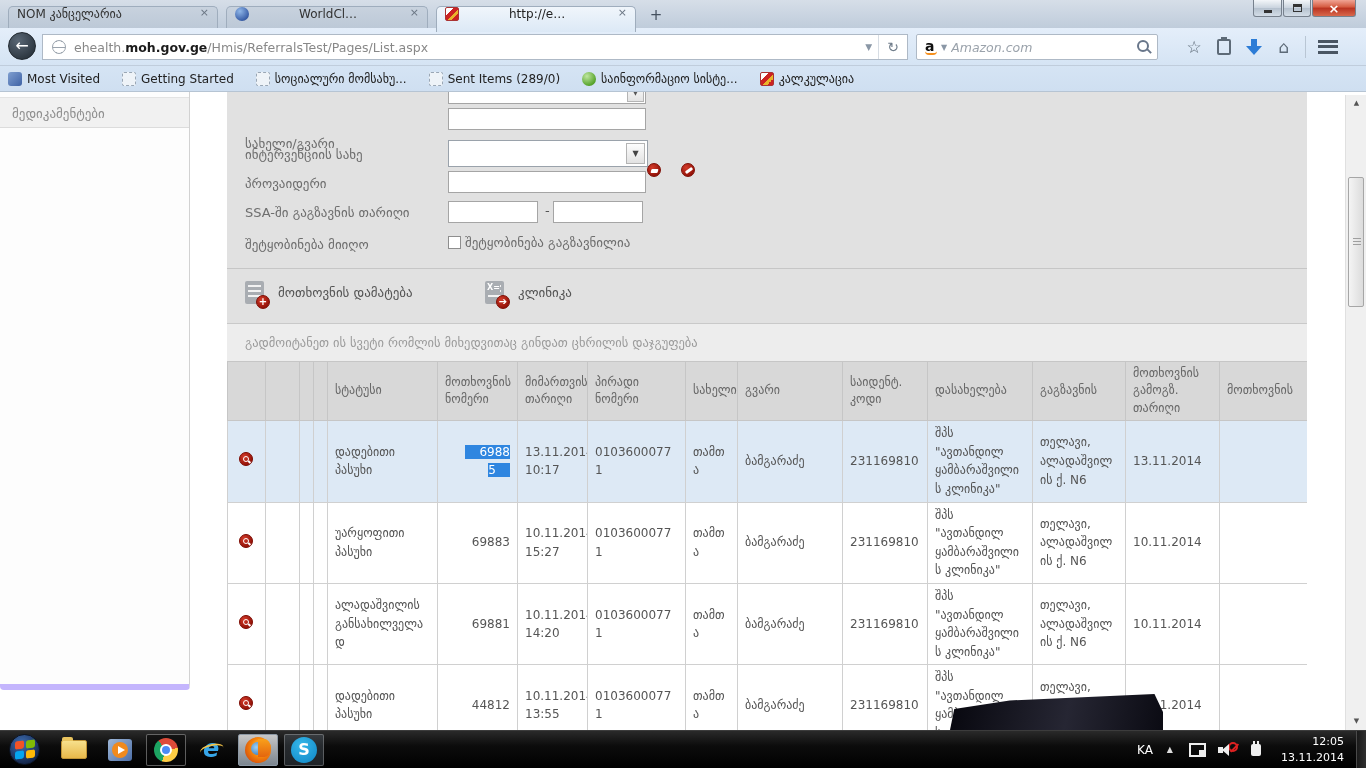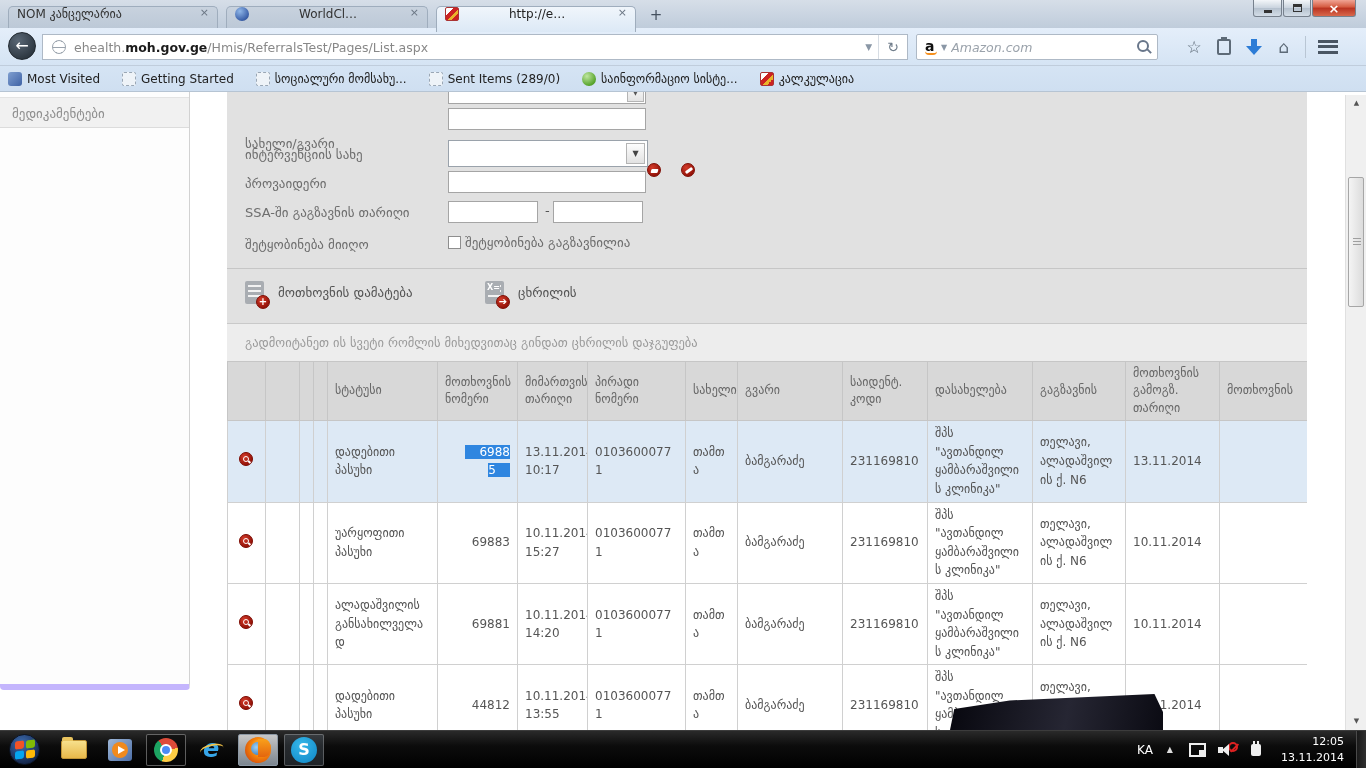--- a/index.html
+++ b/index.html
@@ -339,21 +339,21 @@
         <div class="action" style="left:18px;">
           <span class="doc">
               <span class="badge">+</span>
             </span>
           <span>მოთხოვნის დამატება</span>
         </div>
         <div class="action" style="left:258px;">
           <span class="doc xls">
               <span class="badge">➔</span>
             </span>
-          <span>ცხრილის</span>
+          <span>კლინიკა</span>
         </div>
       </div>
 
       <div class="groupbar">გადმოიტანეთ ის სვეტი რომლის მიხედვითაც გინდათ ცხრილის დაჯგუფება</div>
 
       <div class="grid">
         <table class="list">
           <colgroup>
             <col style="width:38px">
               <col style="width:34px">

